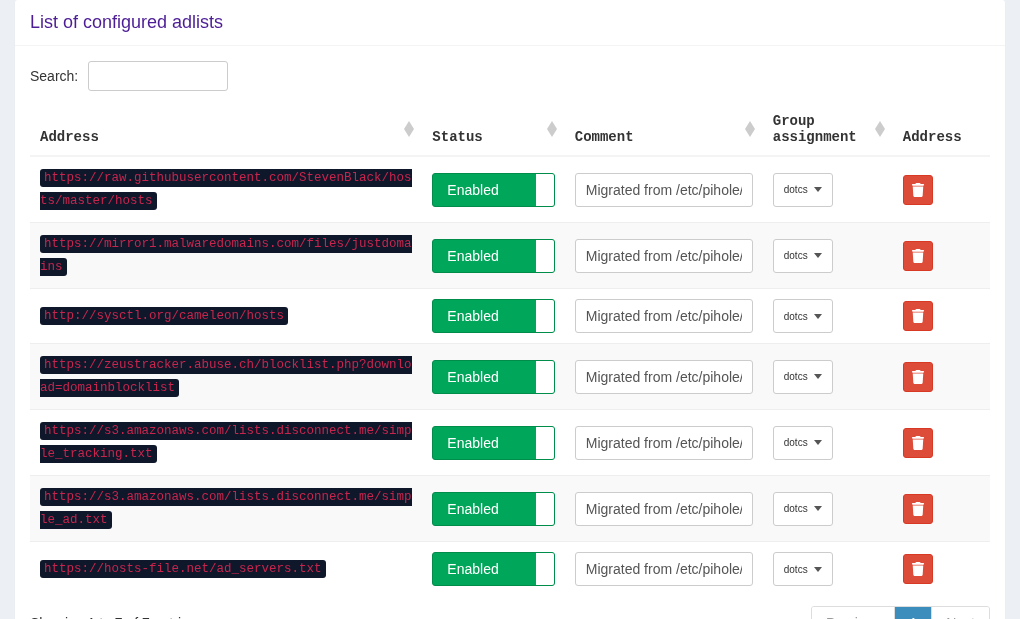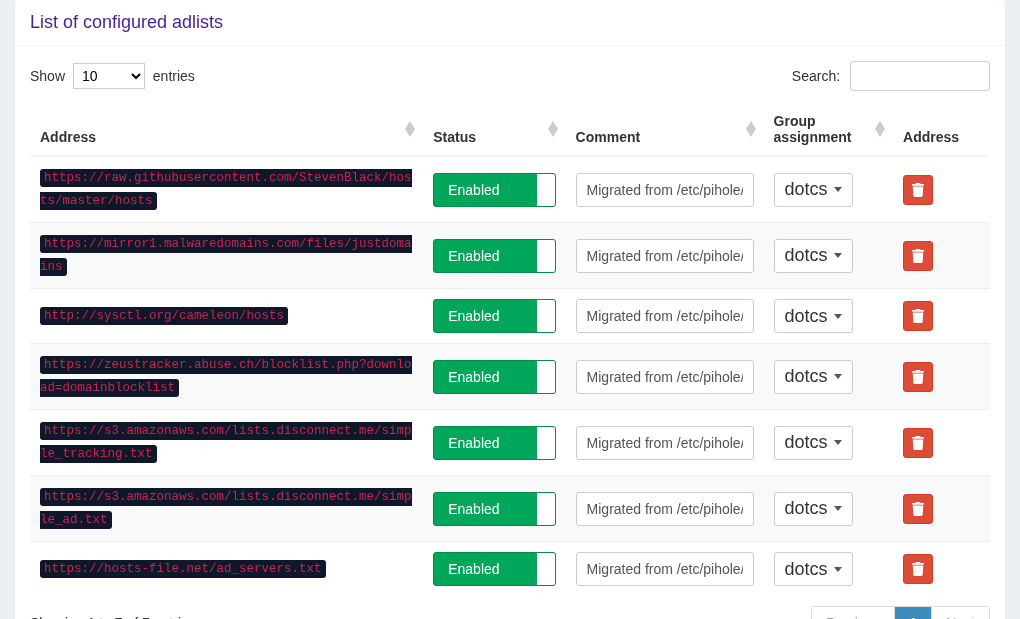--- a/index.html
+++ b/index.html
@@ -58,20 +58,21 @@
     table.adlist thead th {
       text-align: left;
       font-weight: 700;
       font-size: 14px;
       color: #333;
       padding: 10px 10px;
       border-bottom: 2px solid #f4f4f4;
       background: #fff;
       vertical-align: bottom;
       position: relative;
+      font-family: Liberation Mono, monospace;
     }
     table.adlist thead th .sort-icons {
       position: absolute;
       right: 8px;
       top: 50%;
       transform: translateY(-50%);
       display: flex;
       flex-direction: column;
       line-height: 0;
       color: #bbb;
@@ -125,21 +126,21 @@
       color: #555;
     }
     .btn-group-dropdown {
       display: inline-flex;
       align-items: center;
       background: #fff;
       border: 1px solid #ccc;
       border-radius: 3px;
       height: 34px;
       padding: 0 10px;
-      font-size: 18px;
+      font-size: 10px;
       color: #333;
       cursor: pointer;
     }
     .btn-group-dropdown .caret {
       margin-left: 6px;
       width: 0; height: 0;
       border-left: 4px solid transparent;
       border-right: 4px solid transparent;
       border-top: 5px solid #555;
     }
@@ -188,27 +189,20 @@
     th.col-action { width: 100px; }
   </style>
 </head>
 <body>
 
 <div class="panel">
   <div class="panel-heading">List of configured adlists</div>
   <div class="panel-body">
 
     <div class="dataTables_top">
-      <div class="length-menu">
-        <span>Show</span>
-        <select>
-          <option>10</option>
-        </select>
-        <span>entries</span>
-      </div>
       <div class="filter">
         <span>Search:</span>
         <input type="text" value="" style="">
       </div>
     </div>
 
     <table class="adlist">
       <thead>
         <tr>
           <th class="col-addr">

